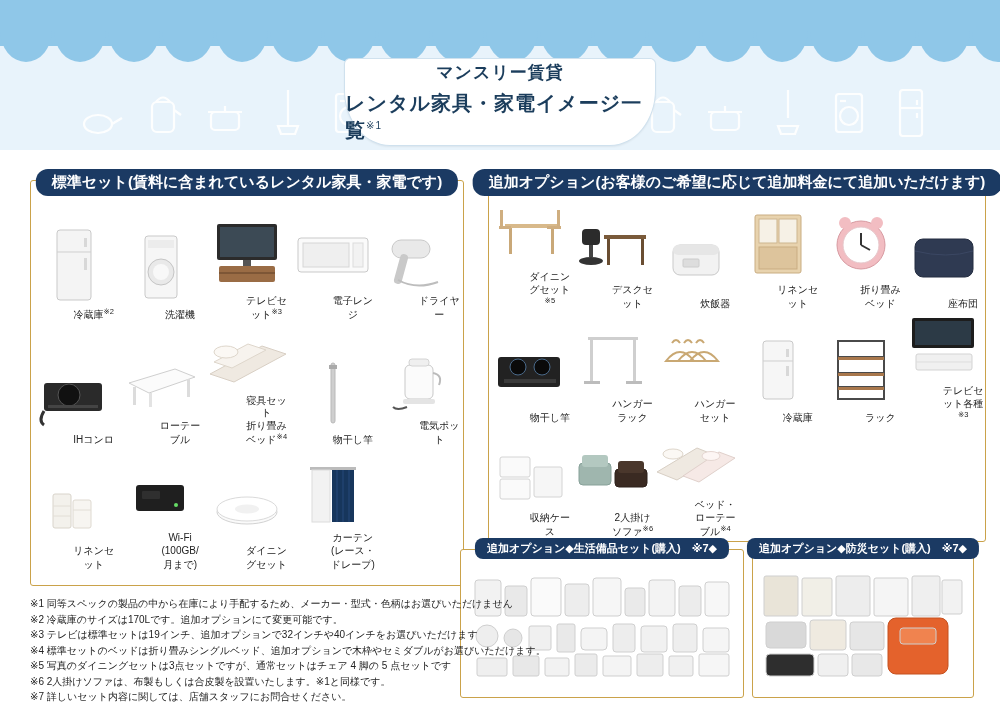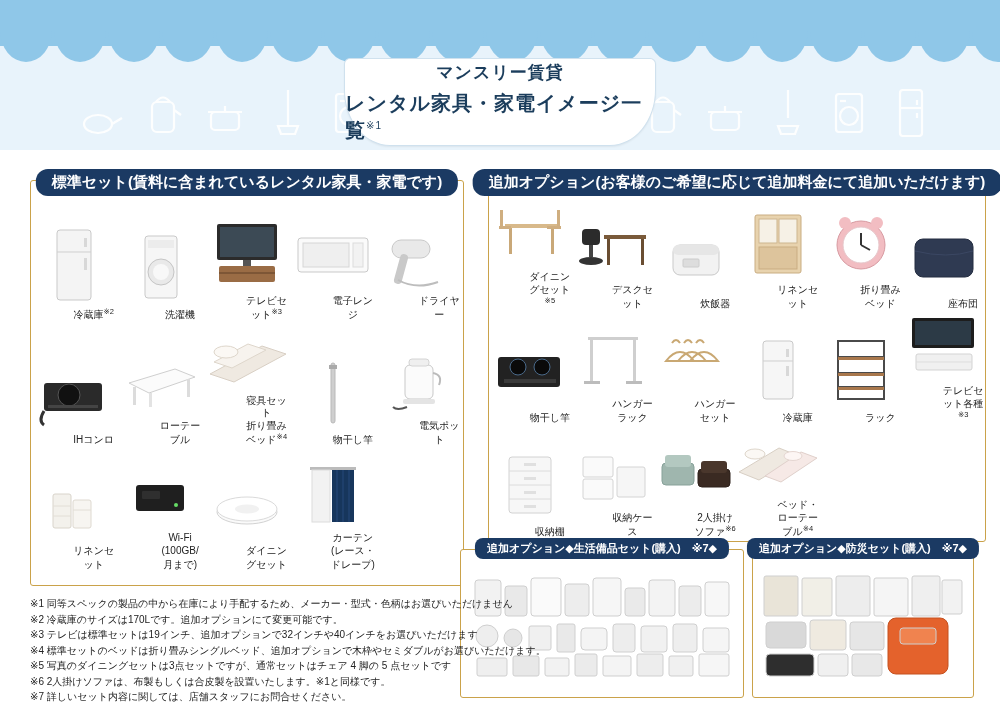--- a/index.html
+++ b/index.html
@@ -644,33 +644,20 @@
         <svg width="76" height="72" viewBox="0 0 76 72">
             <rect x="6" y="8" width="62" height="30" rx="2" fill="#1d1d1d"></rect>
             <rect x="9" y="11" width="56" height="24" fill="#2c3a46"></rect>
             <rect x="10" y="44" width="56" height="16" rx="2" fill="#f0f0f0" stroke="#d3d3d3"></rect>
             <path d="M10 52h56" stroke="#ddd"></path>
           </svg>
       </div>
       <div class="cap"><span>テレビセット各種</span><sup>※3</sup></div>
     </div>
 
-    <div class="cell">
-      <div class="art">
-        <svg width="62" height="72" viewBox="0 0 62 72">
-            <rect x="10" y="8" width="42" height="56" rx="3" fill="#f7f7f7" stroke="#d2d2d2"></rect>
-            <path d="M10 22h42M10 36h42M10 50h42" stroke="#dcdcdc"></path>
-            <rect x="25" y="14" width="12" height="3" fill="#e0e0e0"></rect>
-            <rect x="25" y="28" width="12" height="3" fill="#e0e0e0"></rect>
-            <rect x="25" y="42" width="12" height="3" fill="#e0e0e0"></rect>
-            <rect x="25" y="56" width="12" height="3" fill="#e0e0e0"></rect>
-          </svg>
-      </div>
-      <div class="cap"><span>収納棚</span><sup></sup></div>
-    </div>
 
     <div class="cell">
       <div class="art">
         <svg width="76" height="72" viewBox="0 0 76 72">
             <rect x="8" y="20" width="30" height="20" rx="2" fill="#fafafa" stroke="#d4d4d4"></rect>
             <rect x="8" y="42" width="30" height="20" rx="2" fill="#fafafa" stroke="#d4d4d4"></rect>
             <rect x="42" y="30" width="28" height="30" rx="2" fill="#f6f6f6" stroke="#d4d4d4"></rect>
           </svg>
       </div>
       <div class="cap"><span>収納ケース</span><sup></sup></div>

